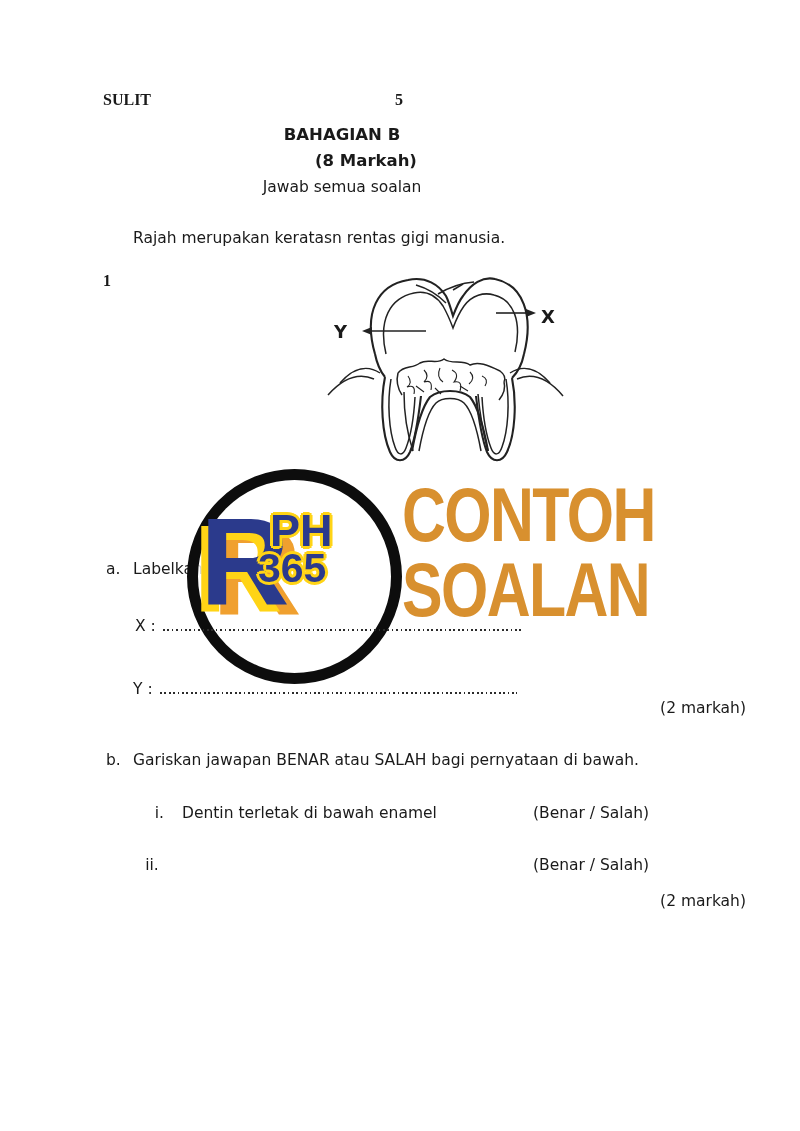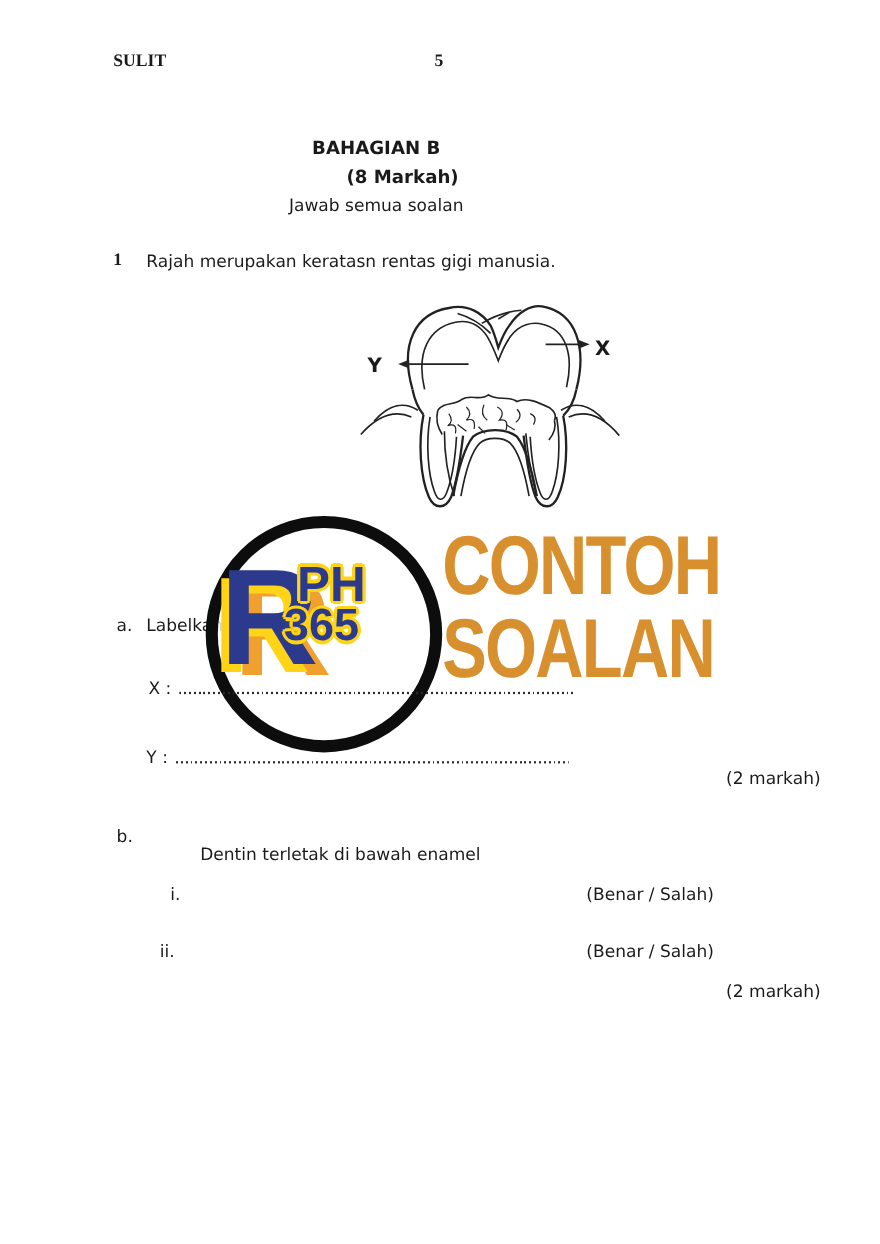--- a/index.html
+++ b/index.html
@@ -6,21 +6,21 @@
     --watermark-orange:#D8902F; --logo-navy:#2B3A8C; --logo-orange:#F0A02F;
     --logo-yellow:#FFD416; --ink:#1a1a1a;
   }
   html,body{margin:0;padding:0;background:#e8e8e8;}
   #page{
     position:relative;width:800px;height:1131px;background:#ffffff;
     font-family:"DejaVu Sans",sans-serif;color:var(--ink);overflow:hidden;
     margin:0 auto;
   }
   .abs{position:absolute;}
-  .serif-bold{font-family:"Liberation Serif",serif;font-weight:bold;font-size:16px;}
+  .serif-bold{font-family:"Liberation Serif",serif;font-weight:bold;font-size:16px;margin-top:44px;}
   .body-txt{font-size:15.5px;line-height:1.25;}
   .center-line{left:0;width:684px;text-align:center;}
   .bold{font-weight:bold;}
   
   .ansline{display:flex;align-items:flex-end;z-index:6;}
   .ansline .lbl{font-size:15.5px;white-space:nowrap;}
   .dots{flex:1;height:2px;margin:0 0 4px 7px;
     background-image:repeating-linear-gradient(to right,#2b2b2b 0 1.7px,transparent 1.7px 4.4px);}
   
   #diagram{left:320px;top:270px;width:250px;height:202px;z-index:2;}
@@ -126,23 +126,24 @@
     <span class="lbl">X :</span>
     <span class="dots"></span>
   </div>
   <div class="abs ansline" style="left:133px;top:676px;width:384px;height:22px;">
     <span class="lbl">Y :</span>
     <span class="dots"></span>
   </div>
   <div class="abs body-txt" style="left:556px;top:699px;width:190px;text-align:right;">(2 markah)</div>
 
   <div class="abs body-txt" style="left:106px;top:751px;">b.</div>
+  <div class="abs body-txt" style="left:133px;top:751px;">Gariskan jawapan BENAR atau SALAH bagi pernyataan di bawah.</div>
 
   <div class="abs body-txt" style="left:140px;top:804px;width:24px;text-align:right;">i.</div>
-  <div class="abs body-txt" style="left:182px;top:768px;">Dentin terletak di bawah enamel</div>
+  <div class="abs body-txt" style="left:182px;top:804px;">Dentin terletak di bawah enamel</div>
   <div class="abs body-txt" style="left:533px;top:804px;">(Benar / Salah)</div>
 
   <div class="abs body-txt" style="left:140px;top:856px;width:24px;text-align:center;">ii.</div>
   <div class="abs body-txt" style="left:533px;top:856px;">(Benar / Salah)</div>
 
   <div class="abs body-txt" style="left:556px;top:892px;width:190px;text-align:right;">(2 markah)</div>
 
   <div id="wm-circle" class="abs">
     <span class="logo-r">R</span>
     <span class="logo-ph">PH</span>

